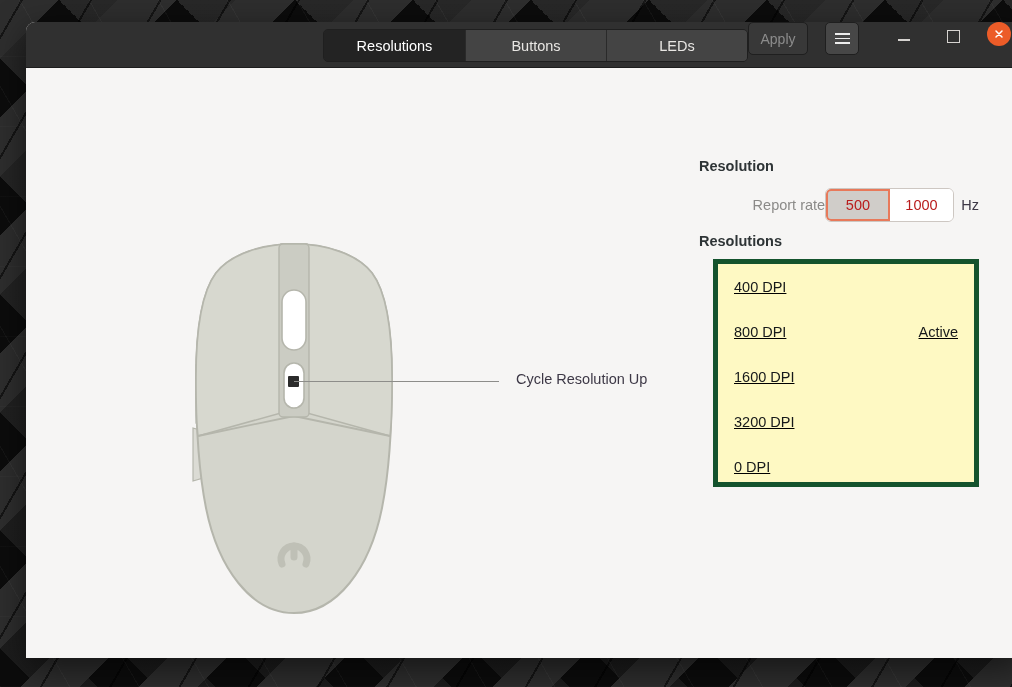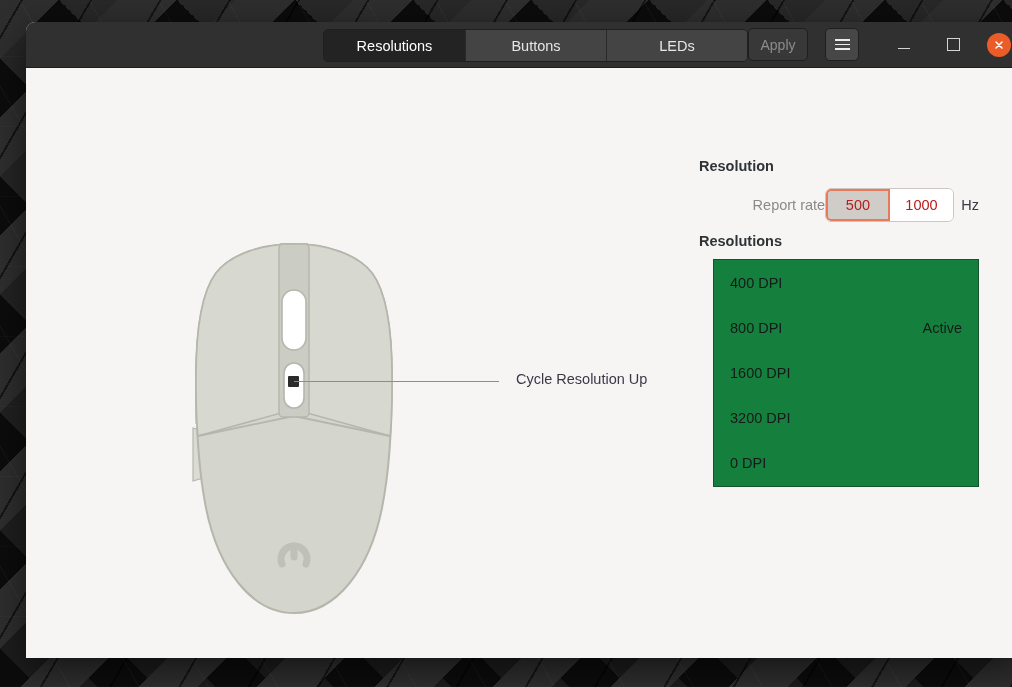--- a/index.html
+++ b/index.html
@@ -85,21 +85,21 @@
   .tab.w1 { width: 121px; }
   .tab.w2 { width: 120px; }
   .tab.w3 { width: 120px; }
 
   .hdr-right {
     position: absolute;
     right: 10px;
     top: 0;
     height: 45px;
     display: flex;
-    align-items: center;
+    align-items: flex-start;
     gap: 9px;
   }
   .apply-btn {
     width: 58px;
     height: 31px;
     border-radius: 5px;
     background: #383838;
     border: 1px solid #1f1f1f;
     color: #8c8c8c;
     font-size: 14px;
@@ -252,23 +252,24 @@
     font-size: 14.5px;
     color: #3d3846;
   }
 
   .res-list {
     position: absolute;
     left: 39px;
     top: 191px;
     width: 266px;
     height: 228px;
-    background: #15803d;
-    border: 1px solid #14532d;
+    background: #fef9c3;
+    border: 5px solid #14532d;
     box-sizing: border-box;
+    text-decoration: underline;
   }
   .res-row {
     height: 45px;
     display: flex;
     align-items: center;
     padding: 0 16px;
     box-sizing: border-box;
   }
   .res-name {
     font-size: 14.5px;

